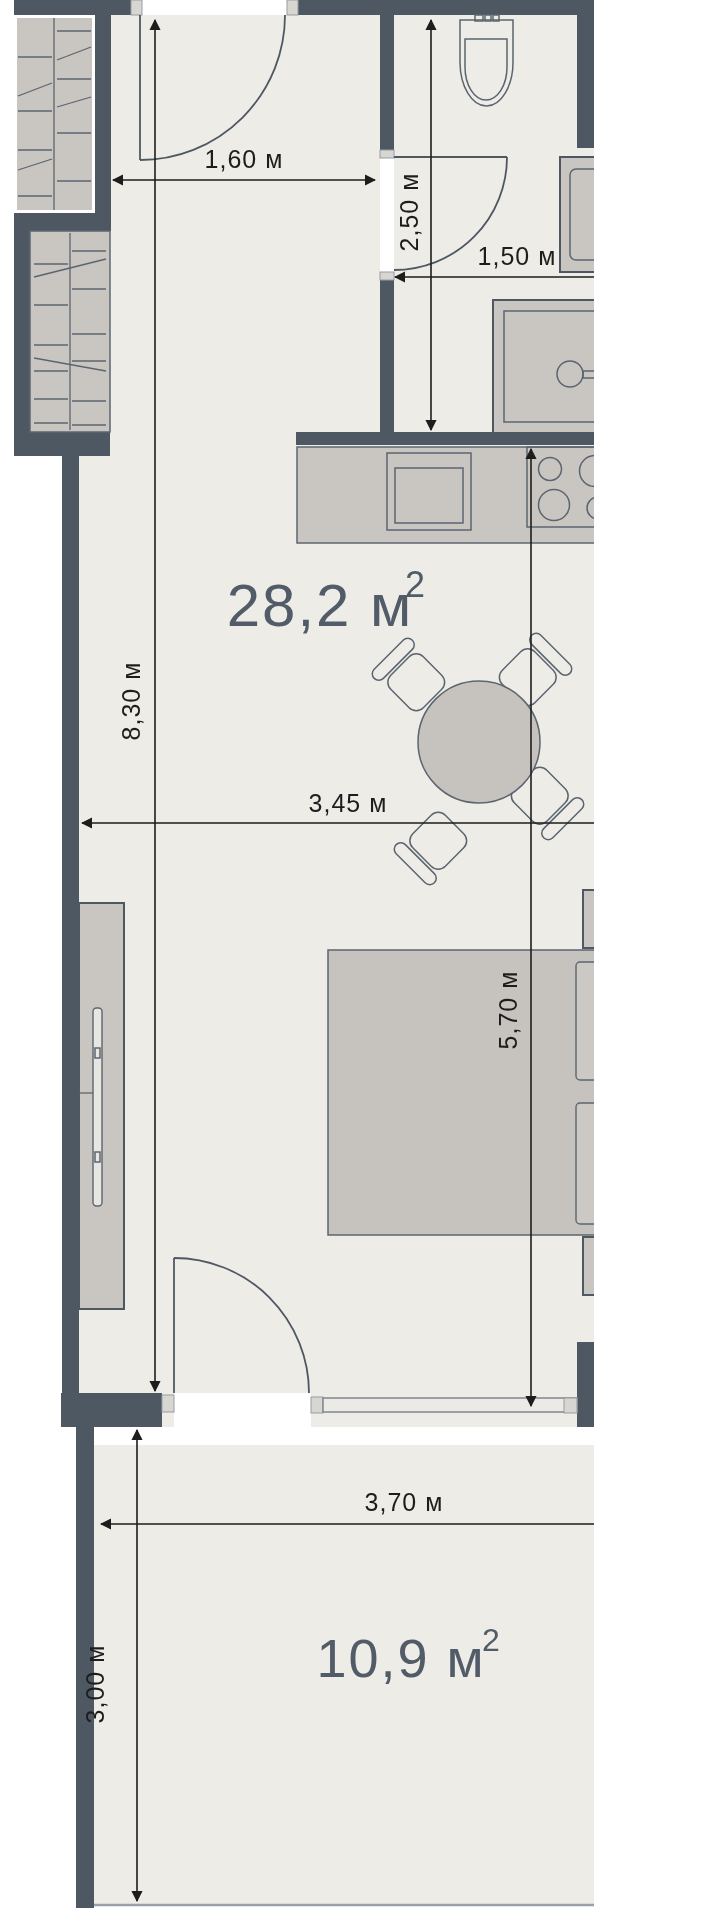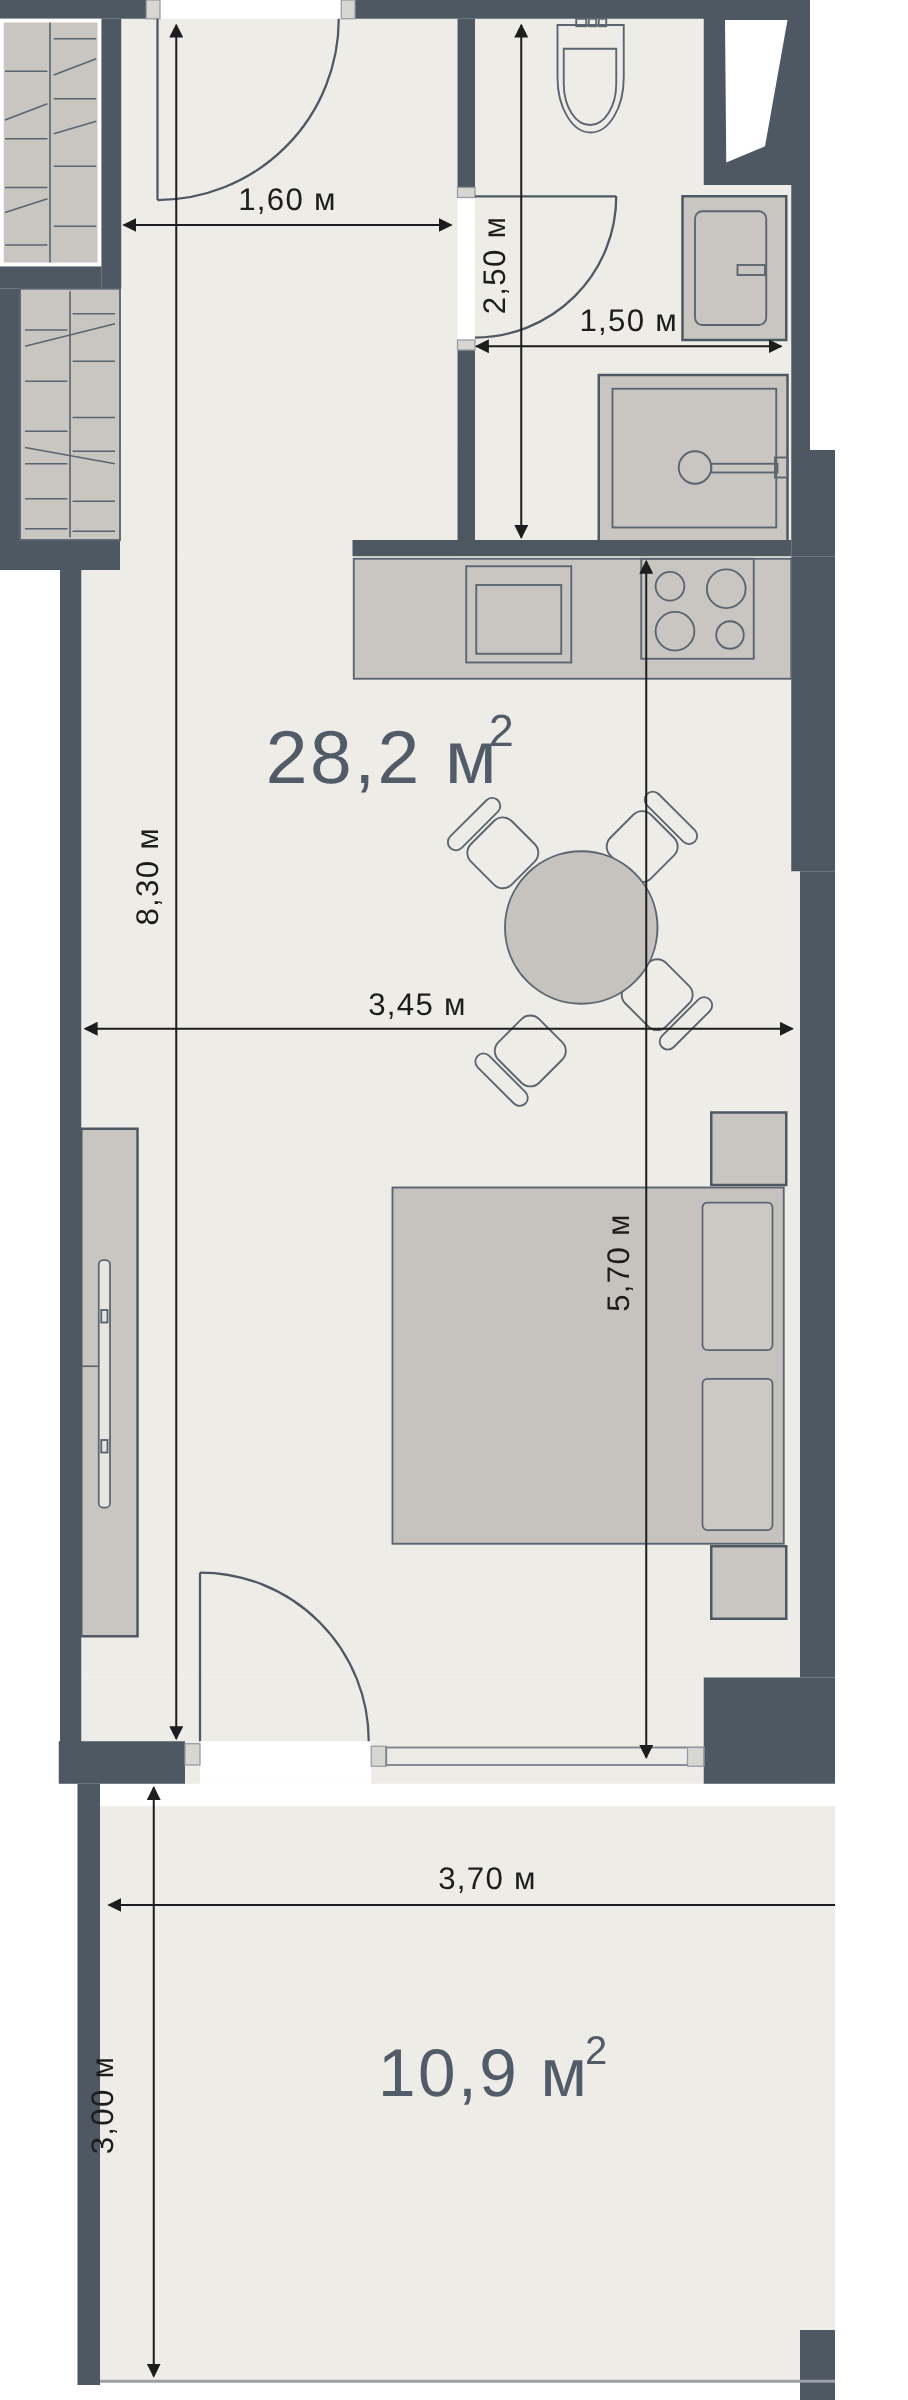--- a/index.html
+++ b/index.html
@@ -1,17 +1,17 @@
 <!DOCTYPE html>
 <html><head>
 <meta charset="utf-8">
 <style>
   html,body{margin:0;padding:0;background:#ffffff;}
-  .stage{position:relative;width:668px;height:1920px;background:#ffffff;overflow:hidden;
-         font-family:"Liberation Sans", sans-serif;}
+  .stage{position:relative;width:580px;height:1920px;background:#ffffff;overflow:hidden;
+         font-family:"Liberation Sans", sans-serif;margin-left:14px;}
   svg{position:absolute;left:0;top:0;}
   .floor{fill:#eeece7;}
   .wall{fill:#4e5863;}
   .jamb{fill:#d8d6d1;stroke:#959ba3;stroke-width:1;}
   .furn{fill:#c9c6c1;stroke:#5b6570;stroke-width:1.5;}
   .furn-strong{fill:#c9c6c1;stroke:#4e5863;stroke-width:2;}
   .outline{fill:none;stroke:#5b6570;stroke-width:1.5;}
   .thin{stroke:#5b6570;stroke-width:1.3;}
   .doorarc{fill:none;stroke:#4e5863;stroke-width:1.8;}
   .dimline{stroke:#1d1d1d;stroke-width:1.6;}

